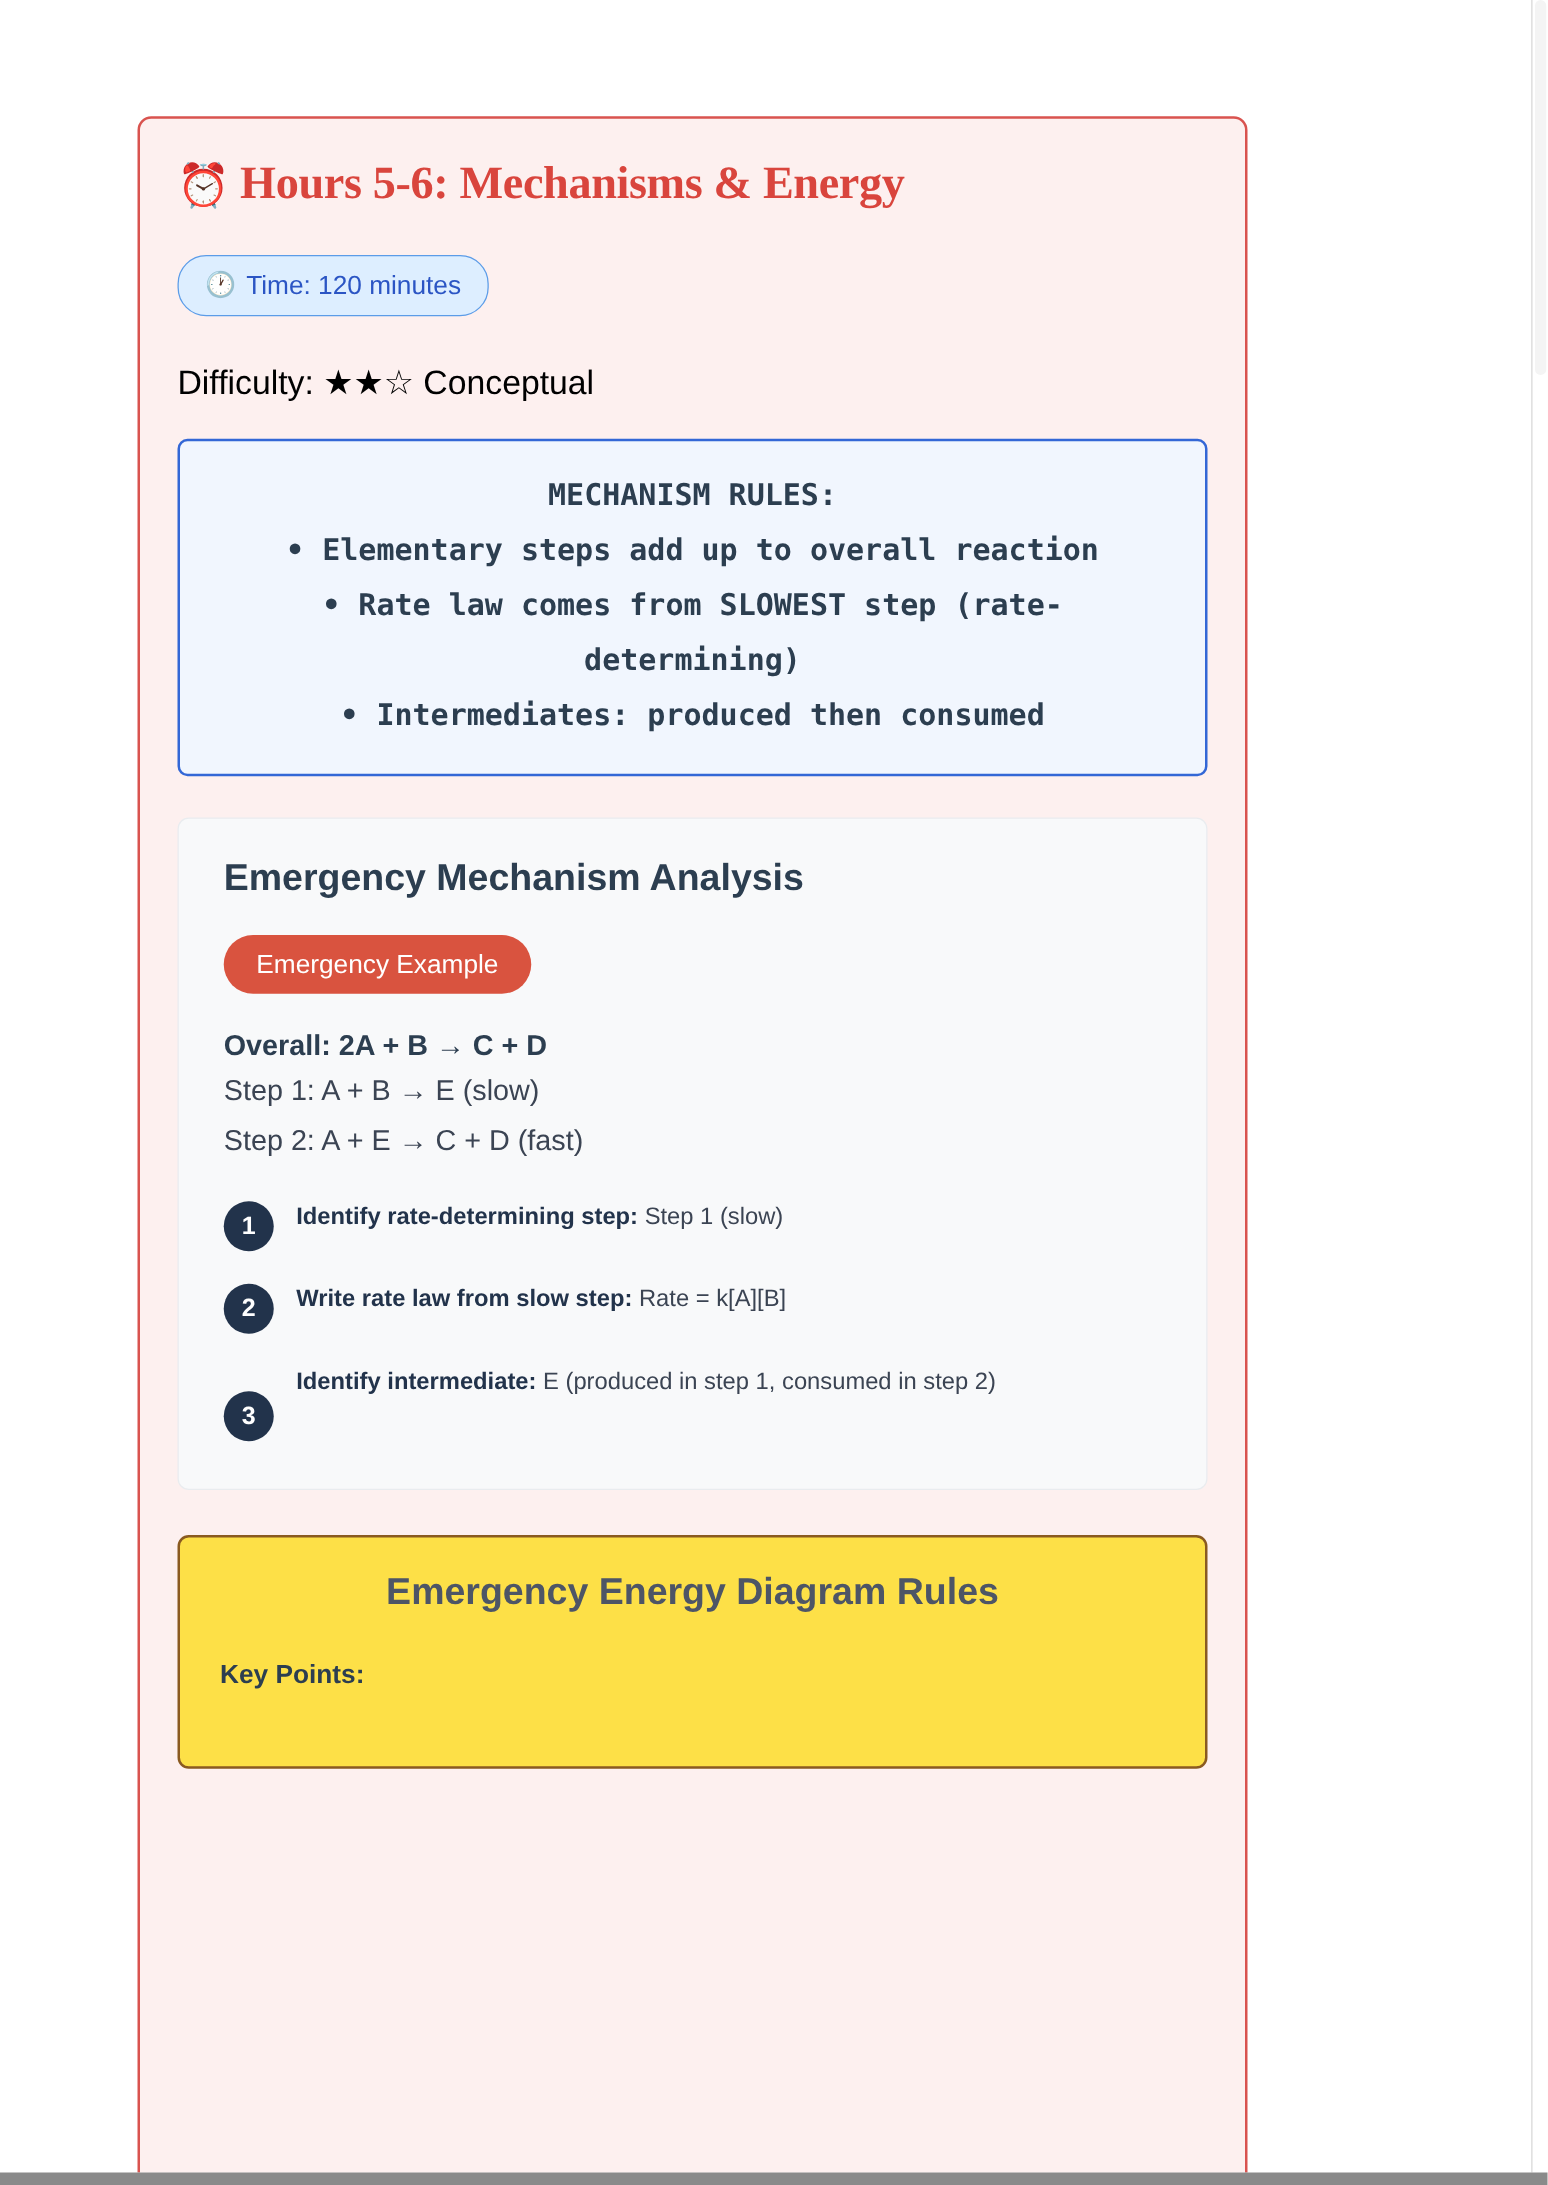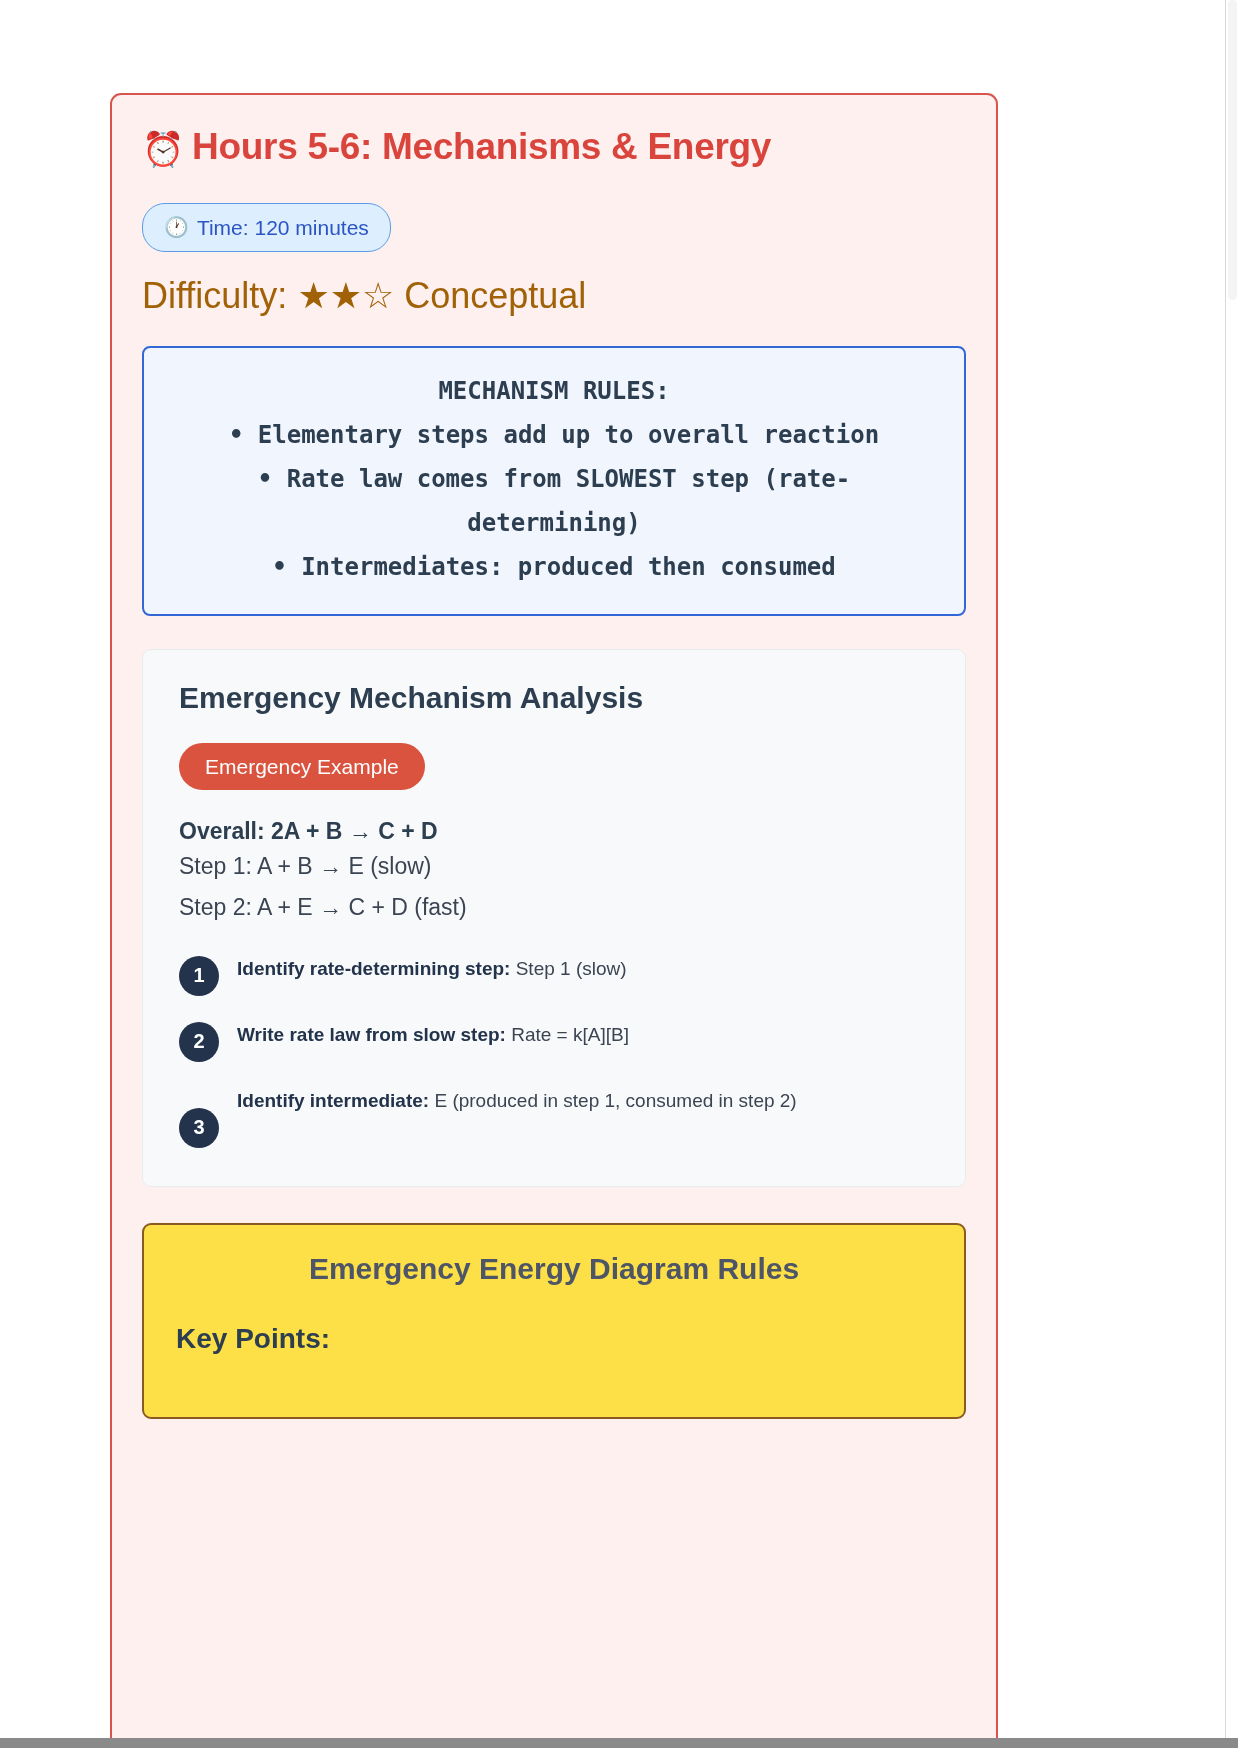--- a/index.html
+++ b/index.html
@@ -64,20 +64,21 @@
   }
 
   .card-title {
     font-size: 37px;
     font-weight: bold;
     color: #d9453d;
     margin: 0;
     line-height: 1.2;
     letter-spacing: -0.3px;
     white-space: nowrap;
+    font-family: Liberation Serif, serif;
   }
   .card-title .emoji {
     font-size: 34px;
     margin-right: 8px;
     vertical-align: -2px;
   }
 
   .time-badge {
     display: inline-flex;
     align-items: center;
@@ -91,23 +92,23 @@
     font-size: 21px;
     line-height: 1;
     box-sizing: border-box;
   }
   .time-badge .clock {
     font-size: 20px;
     line-height: 1;
   }
 
   .difficulty-line {
-    margin-top: 22px;
-    font-size: 36px;
-    color: #a16207;
+    margin-top: 37px;
+    font-size: 27px;
+    color: #000000;
     line-height: 1.2;
   }
   .difficulty-line .stars { letter-spacing: 0px; }
 
   
   .rules-box {
     margin-top: 29px;
     background: #f1f6fe;
     border: 2px solid #3367d6;
     border-radius: 8px;
@@ -215,21 +216,21 @@
   }
   .energy-title {
     font-size: 30px;
     font-weight: bold;
     color: #4d5566;
     text-align: center;
     margin: 0 0 34px 0;
     line-height: 1.2;
   }
   .energy-key {
-    font-size: 28px;
+    font-size: 21px;
     font-weight: bold;
     color: #2c3e50;
     line-height: 1.3;
   }
 </style>
 </head>
 <body>
 
 <div id="page-viewport">
 

